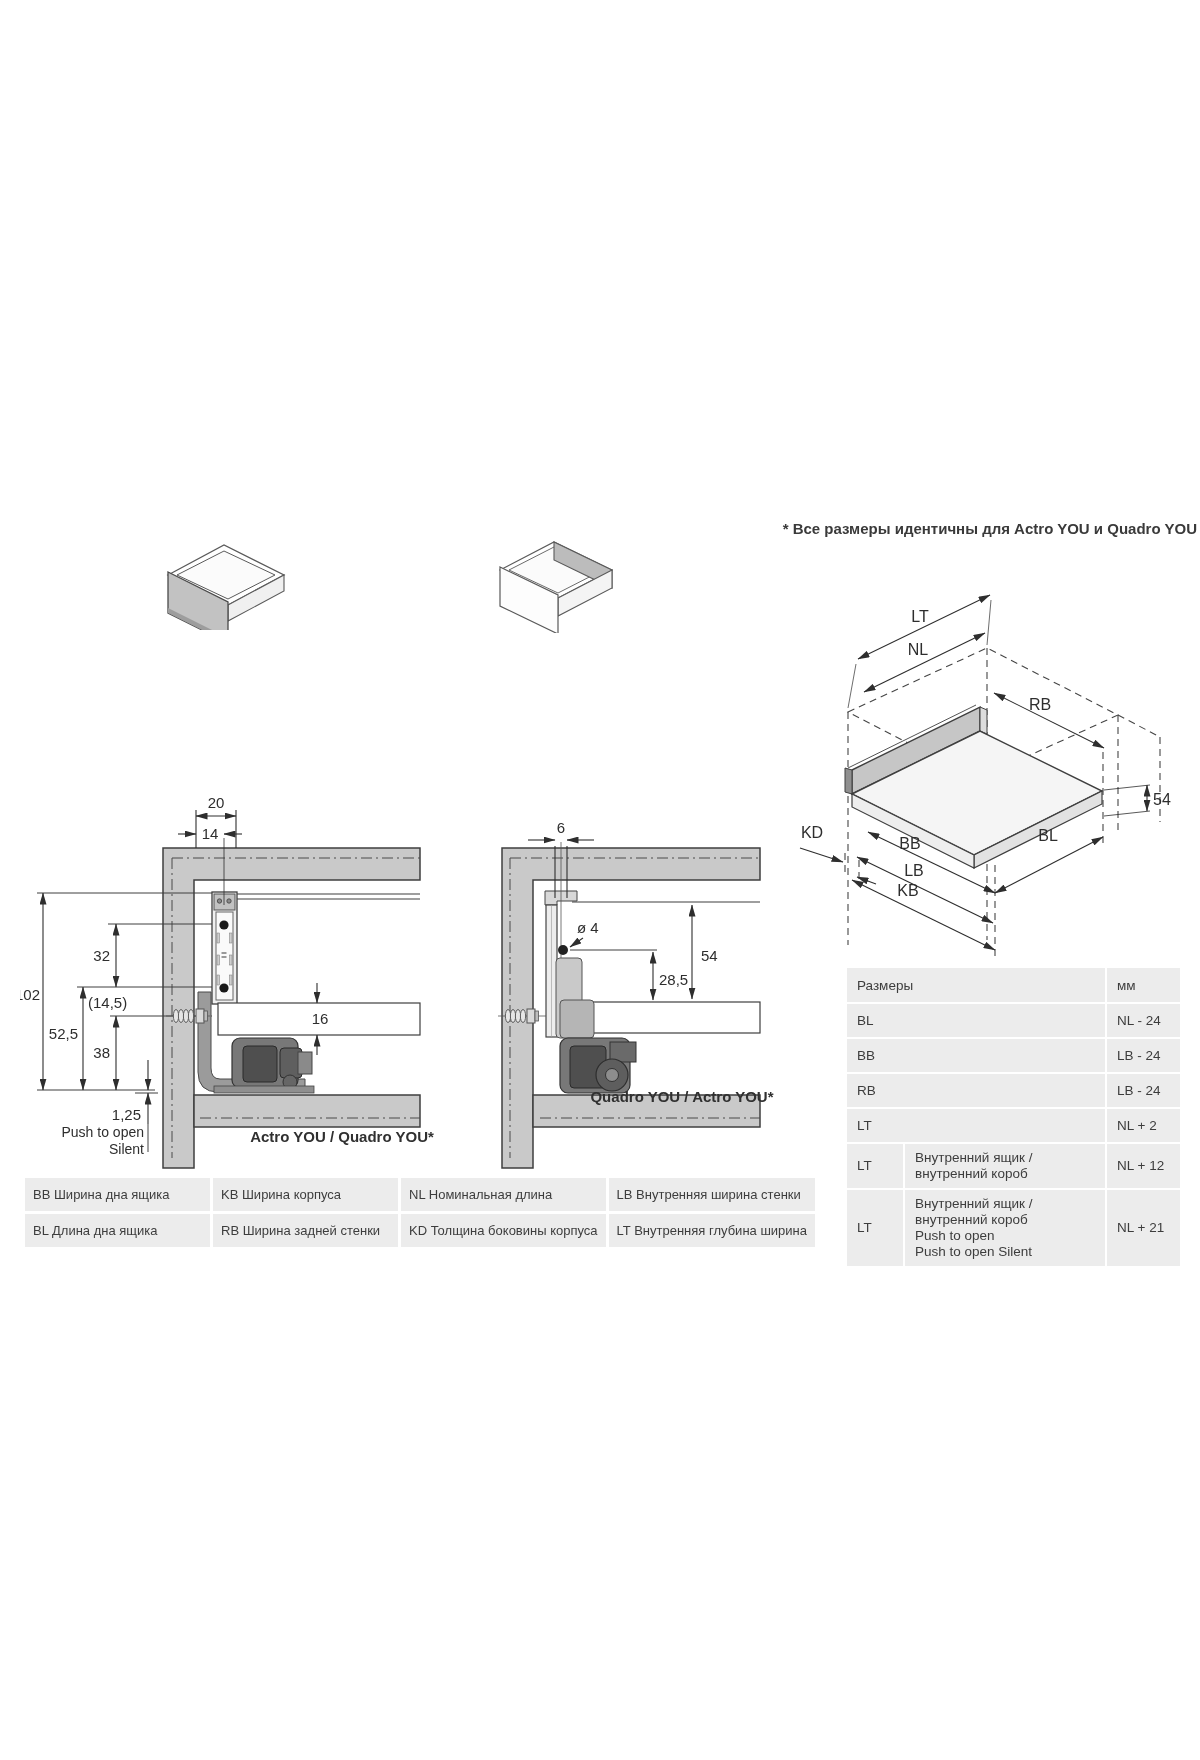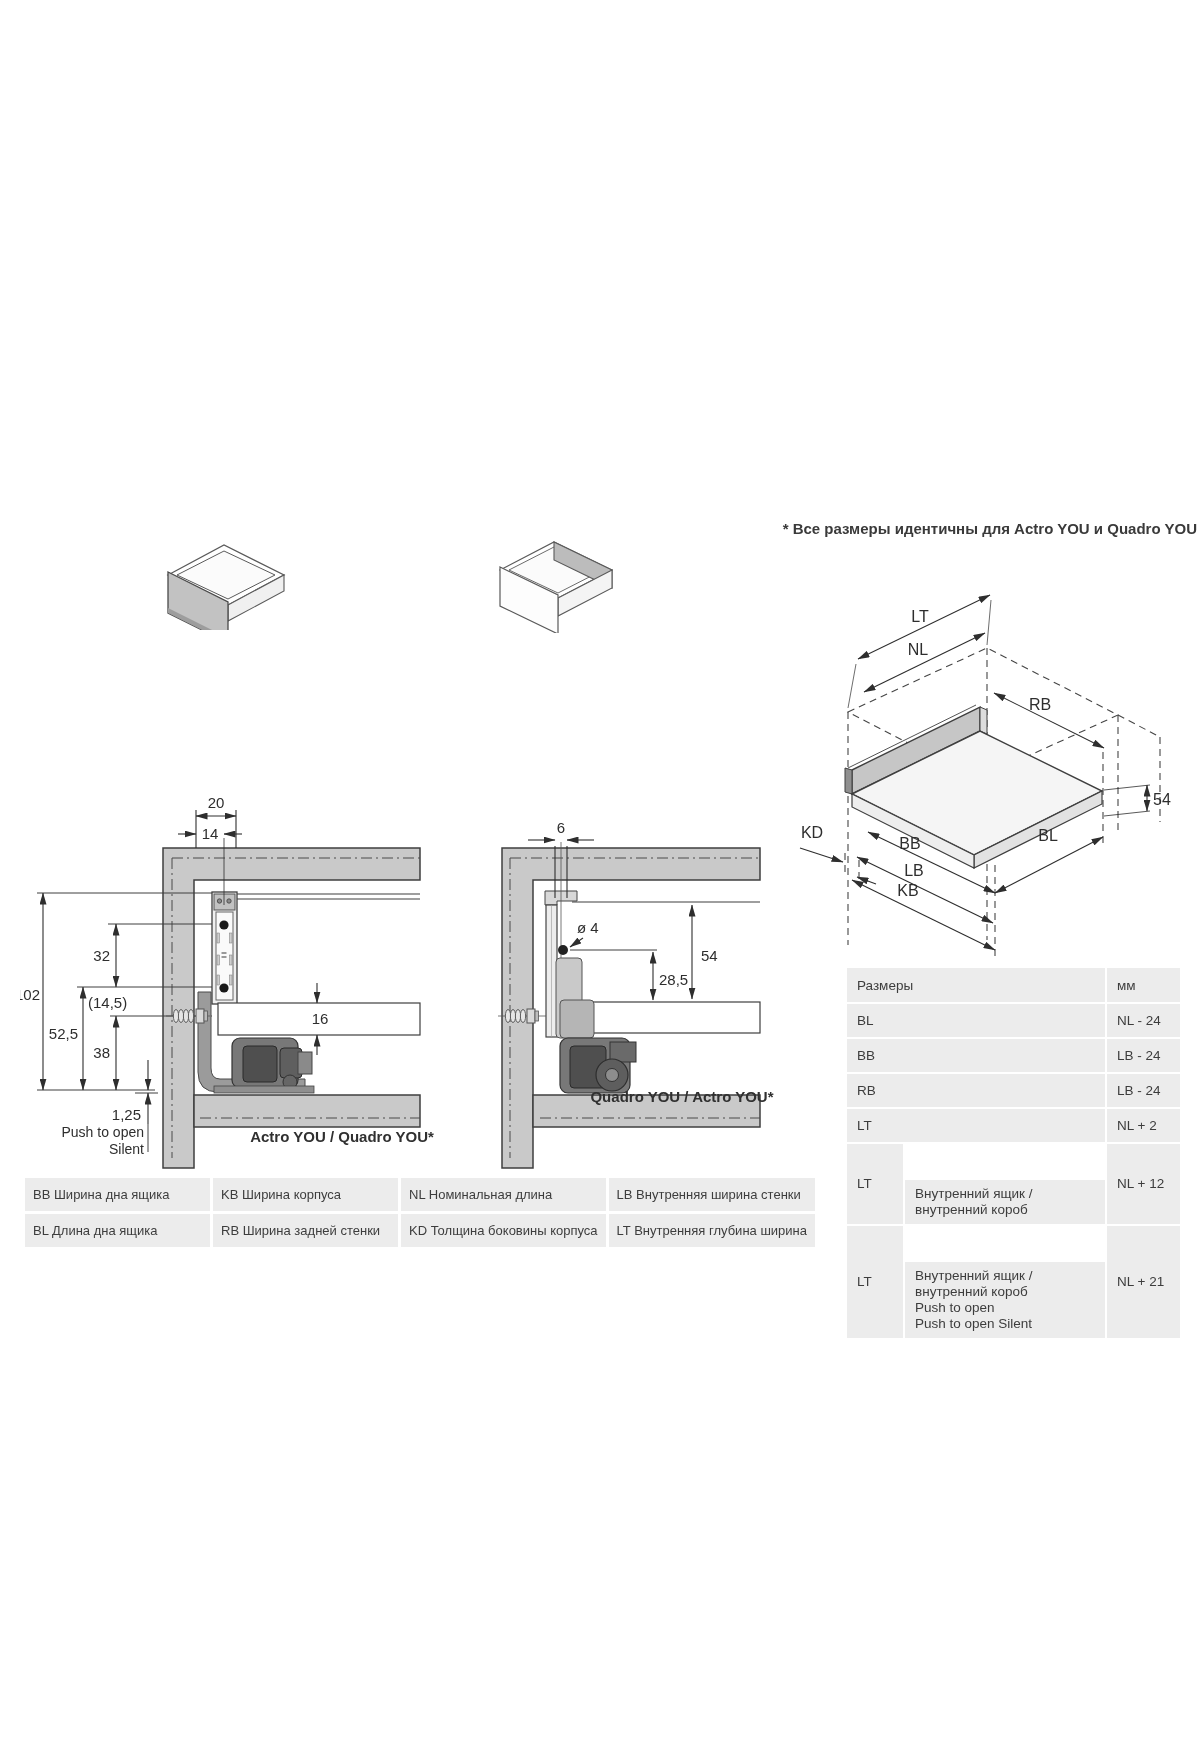--- a/index.html
+++ b/index.html
@@ -20,21 +20,21 @@
   .stable{width:372px;font-size:13.5px;color:#3d3d3d;}
   .srow{display:flex;gap:2px;margin-bottom:2px;}
   .scell{background:#ececec;box-sizing:border-box;padding:6px 10px;display:flex;align-items:center;}
   .c-wide{width:258px;}
   .c-val{width:73px;}
   .c-key{width:56px;}
   .c-desc{width:200px;}
   .h34{min-height:34px;}
   .h33{min-height:33px;}
   .h70{min-height:70px;}
-  .pre{white-space:pre-line;line-height:1.18;margin-top:36px;}
+  .pre{white-space:pre-line;line-height:1.18;}
 </style>
 </head>
 <body>
 
 <svg class="abs" style="left:150px;top:515px" width="150" height="115" viewBox="0 0 150 115">
   <polygon points="18,60 74,30 134,60 78,90" fill="#ffffff" stroke="#5a5a5a" stroke-width="1.3"></polygon>
   <polygon points="27,60 74,36 125,60 78,84" fill="#fbfbfb" stroke="#5a5a5a" stroke-width="1"></polygon>
   <polygon points="134,60 78,90 78,106 134,76" fill="#f0f0f0" stroke="#5a5a5a" stroke-width="1.1"></polygon>
   <polygon points="18,57 78,87 78,128 18,98" fill="#c2c2c2" stroke="#4a4a4a" stroke-width="1.3"></polygon>
   <polygon points="18,93 78,123 78,128 18,98" fill="#9d9d9d"></polygon>

